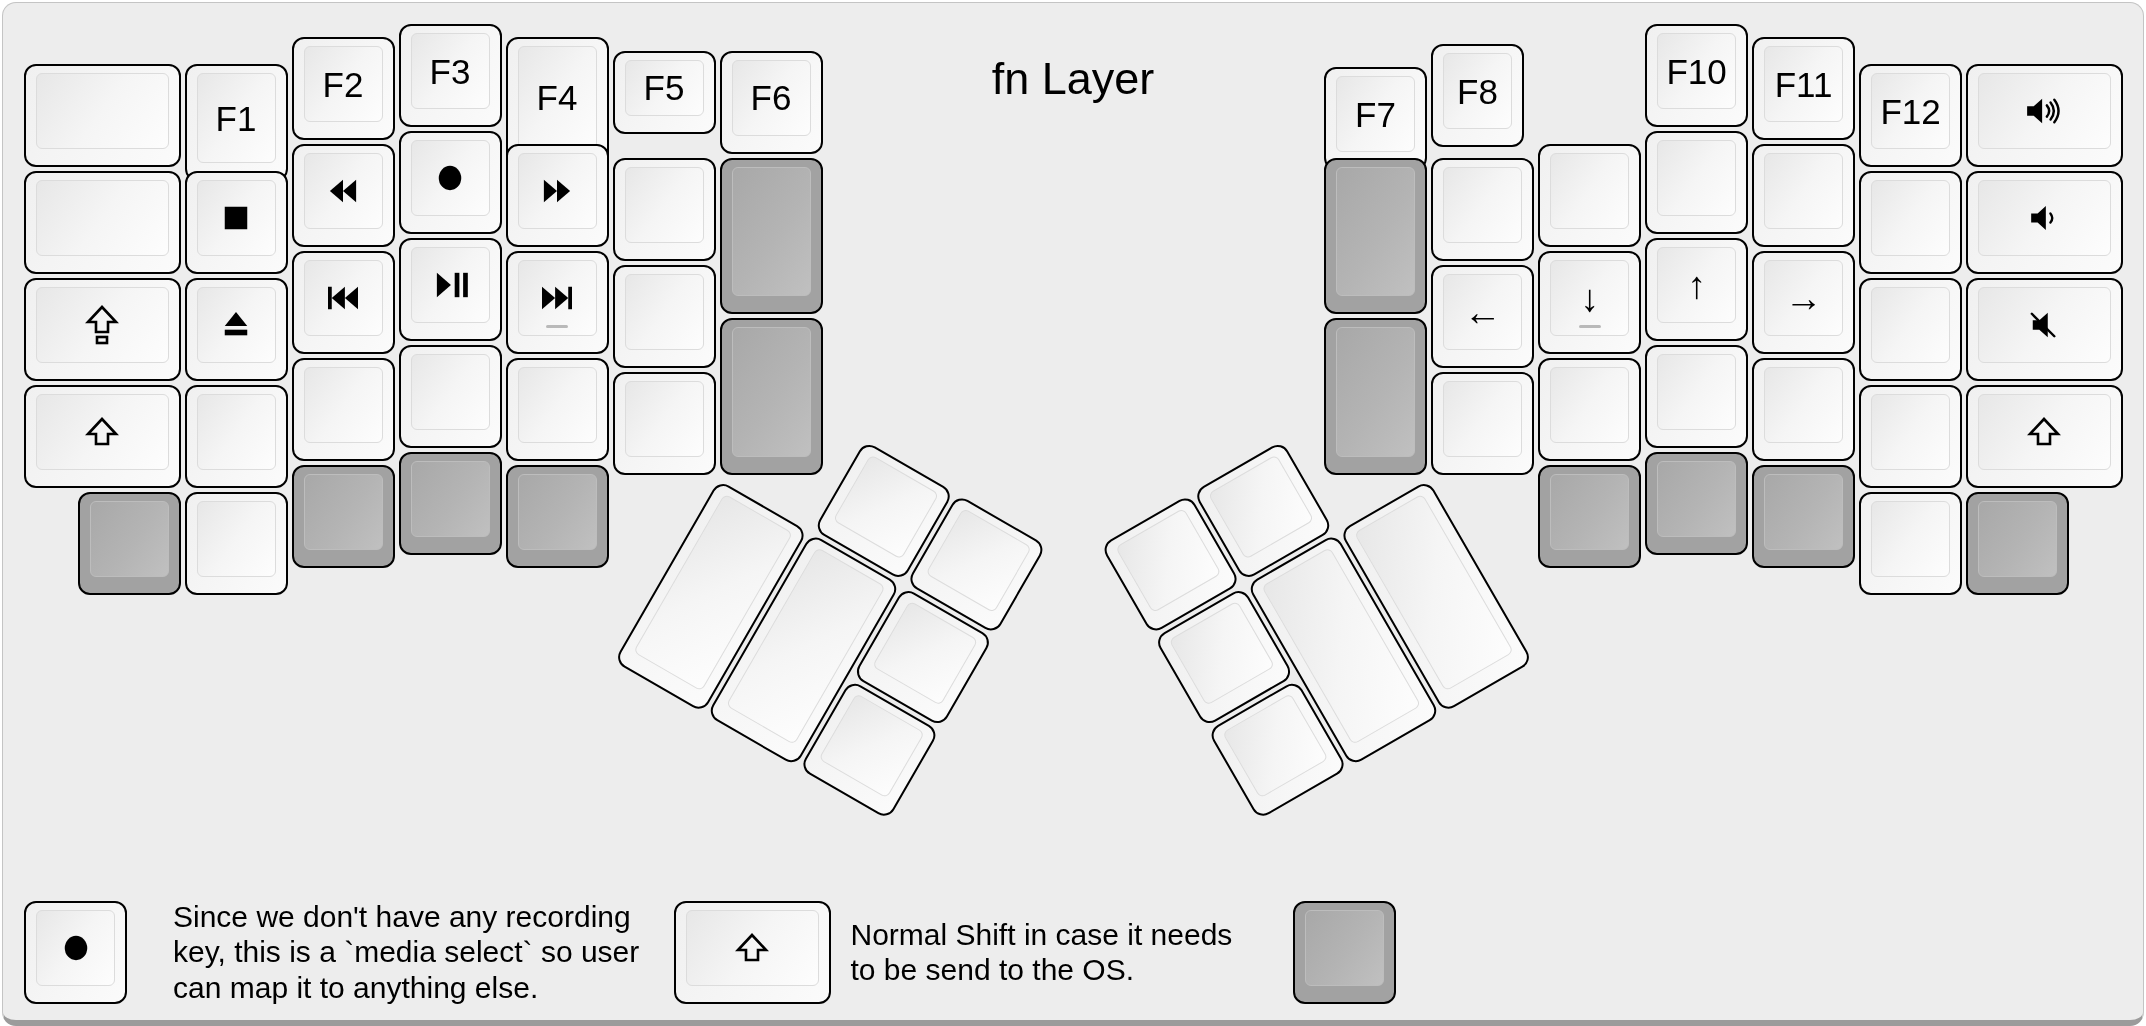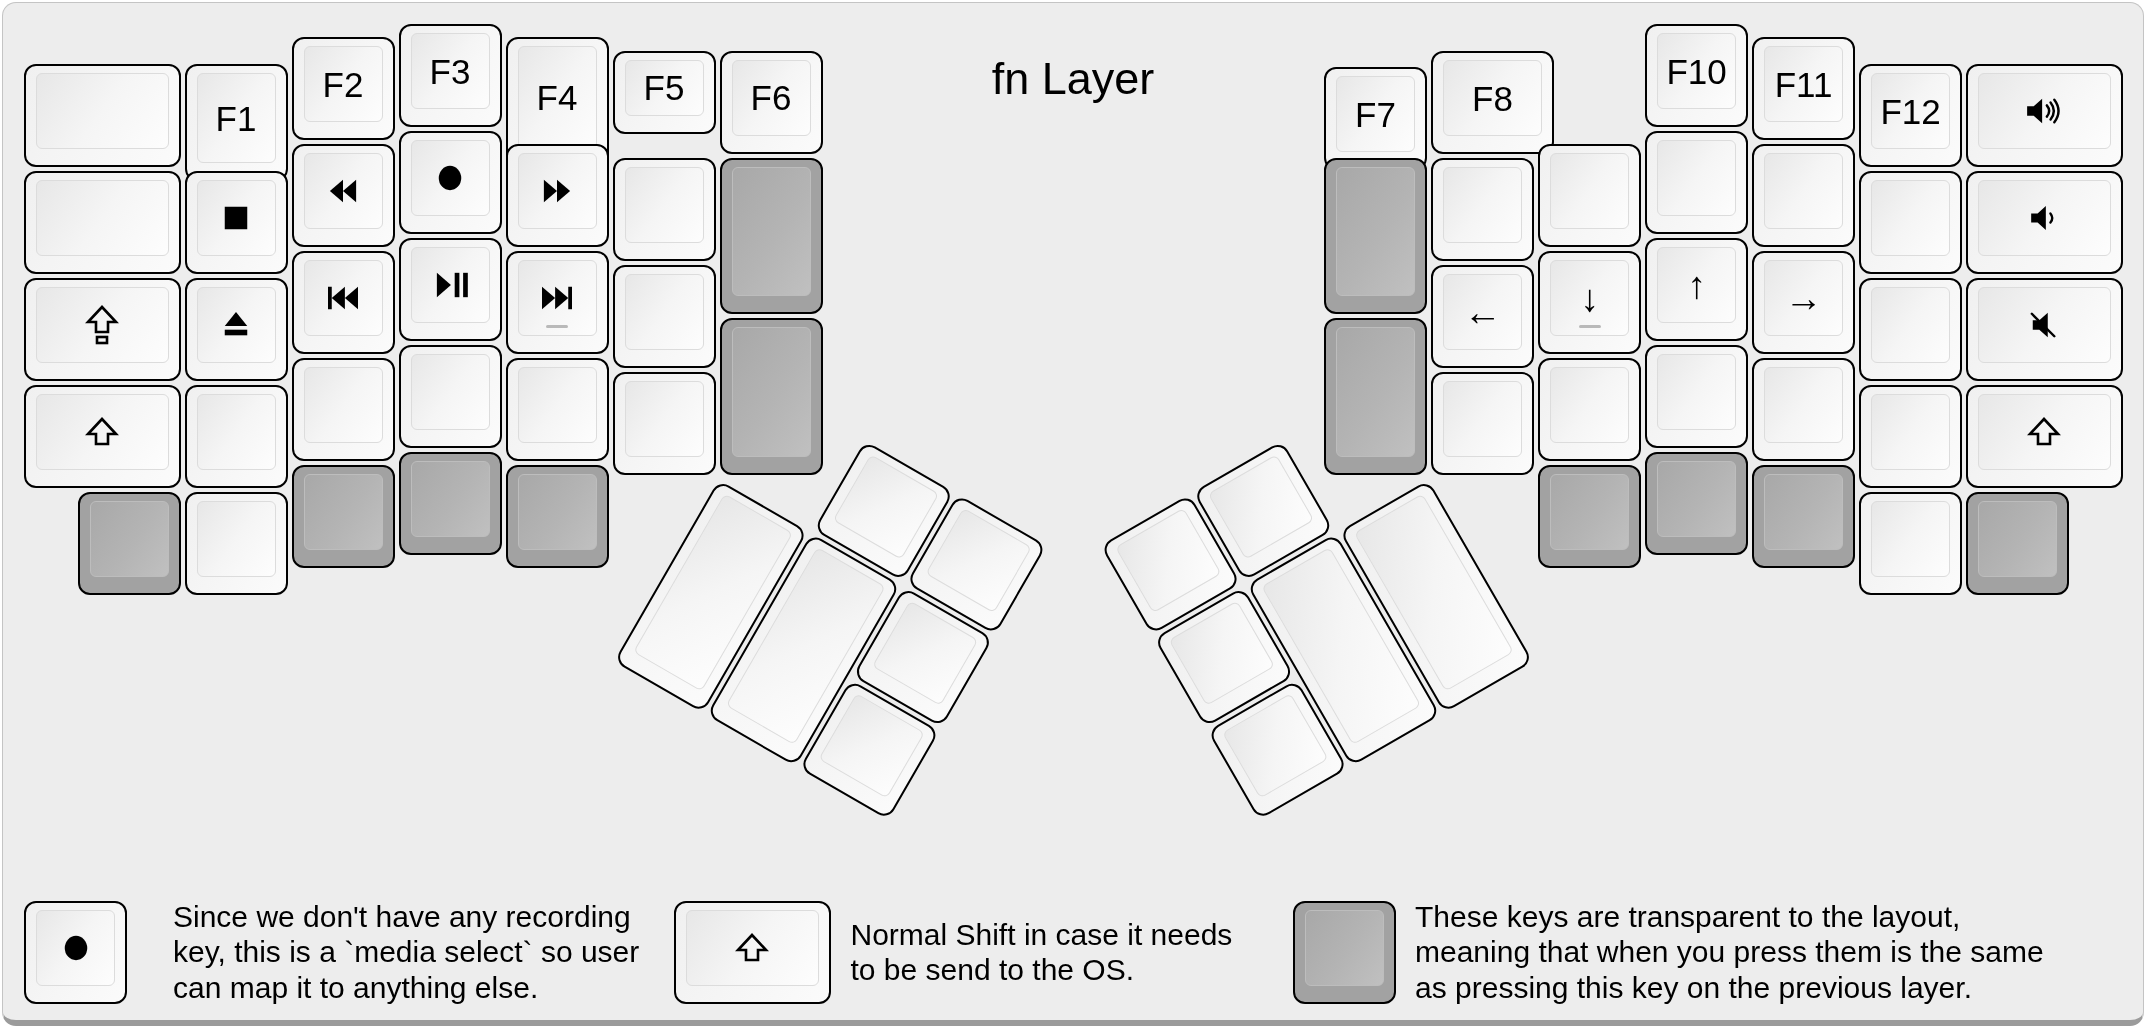--- a/index.html
+++ b/index.html
@@ -207,21 +207,21 @@
           <div class="face">
             <span class="klabel">F7</span>
           </div>
         </div>
         <div class="key k-gray" style="left: 1321.05px; top: 154.75px; width: 103px; height: 156.5px;">
           <div class="face"></div>
         </div>
         <div class="key k-gray" style="left: 1321.05px; top: 315.25px; width: 103px; height: 156.5px;">
           <div class="face"></div>
         </div>
-        <div class="key k-white" style="left: 1428.05px; top: 48px; width: 123px; height: 103px;">
+        <div class="key k-white" style="left: 1428.05px; top: 41px; width: 93px; height: 103px;">
           <div class="face">
             <span class="klabel">F8</span>
           </div>
         </div>
         <div class="key k-white" style="left: 1428.05px; top: 154.75px; width: 103px; height: 103px;">
           <div class="face"></div>
         </div>
         <div class="key k-white" style="left: 1428.05px; top: 261.75px; width: 103px; height: 103px;">
           <div class="face">
             <span class="klabel arrow">←</span>
@@ -404,19 +404,16 @@
           </div>
         <div class="ltext">Normal Shift in case it needs
 to be send to the OS.</div>
       </div>
       <div class="legend-item" id="li2">
         <div class="legend-key-slot" style="width: 107px; height: 107px;">
             <div class="key k-gray" style="left: 2px; top: 2px; width: 103px; height: 103px;">
               <div class="face"></div>
             </div>
           </div>
-        <div class="ltext">These keys are transparent to the layout,
-meaning that when you press them is the same
-as pressing this key on the previous layer.</div>
       </div>
     </div>
   </div>
 </div>
 
 </body></html>

